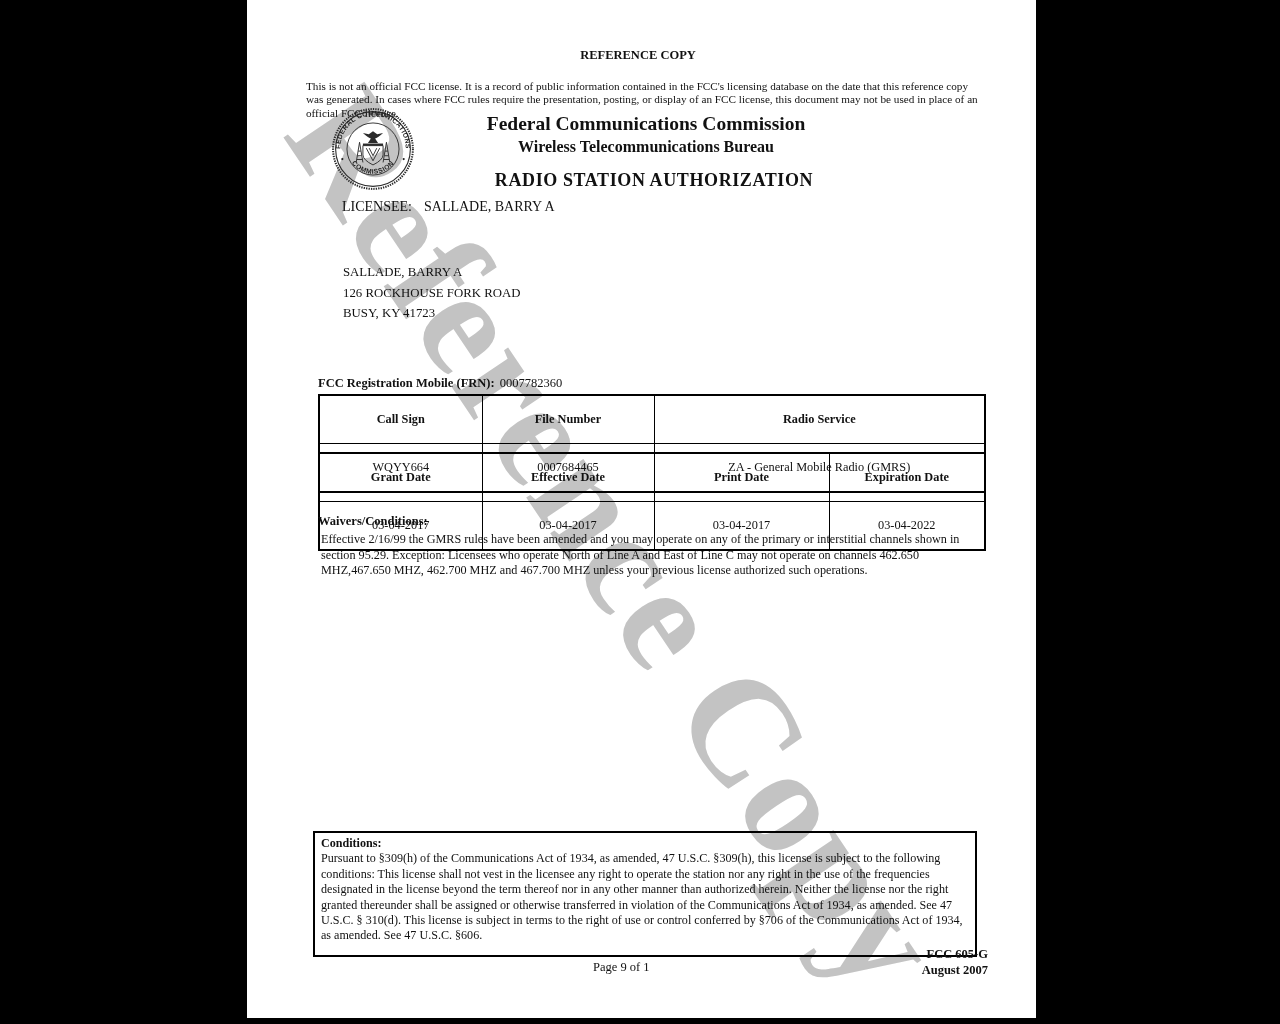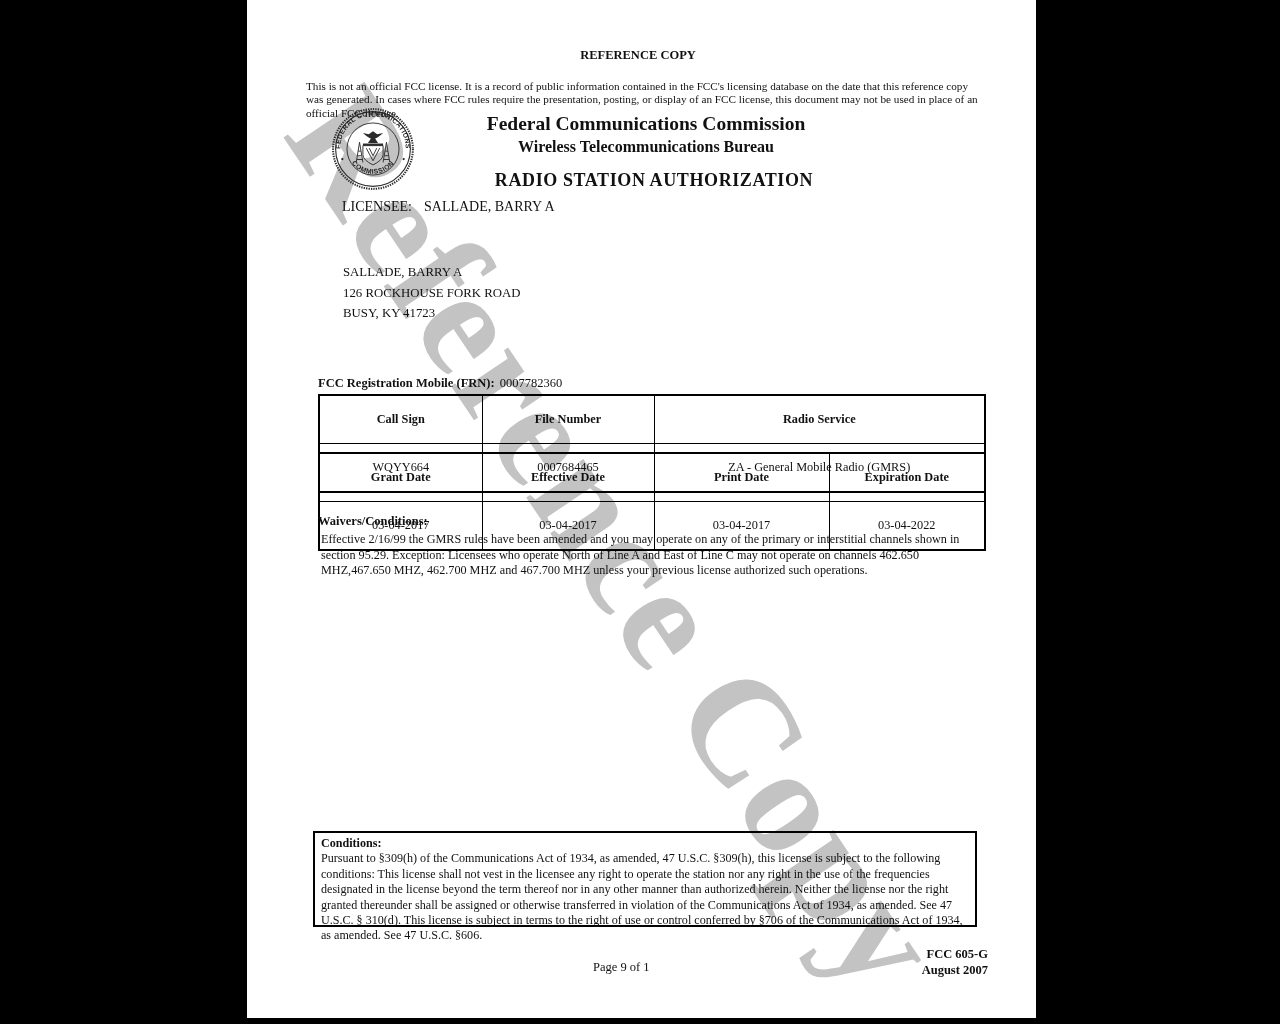--- a/index.html
+++ b/index.html
@@ -80,21 +80,21 @@
   #dates-table td { height:31px; }
 
   .waivers-label {
     position:absolute; top:514px; left:71px; font-weight:bold; font-size:12.5px;
   }
   .waivers-text {
     position:absolute; top:532px; left:74px; width:652px;
     font-size:12.2px; line-height:15.6px;
   }
   .conditions-box {
-    position:absolute; top:831px; left:66px; width:664px; height:96px;
+    position:absolute; top:831px; left:66px; width:664px; height:126px;
     border:2px solid #000; padding:3px 8px 4px 6px;
     font-size:12.1px; line-height:15.4px;
   }
   .conditions-box .lbl { font-weight:bold; display:block; }
   .footer-page {
     position:absolute; top:960px; left:346px; font-size:12.5px;
   }
   .footer-form {
     position:absolute; top:947px; right:48px;
     text-align:right; font-weight:bold; font-size:12.5px; line-height:15.5px;

